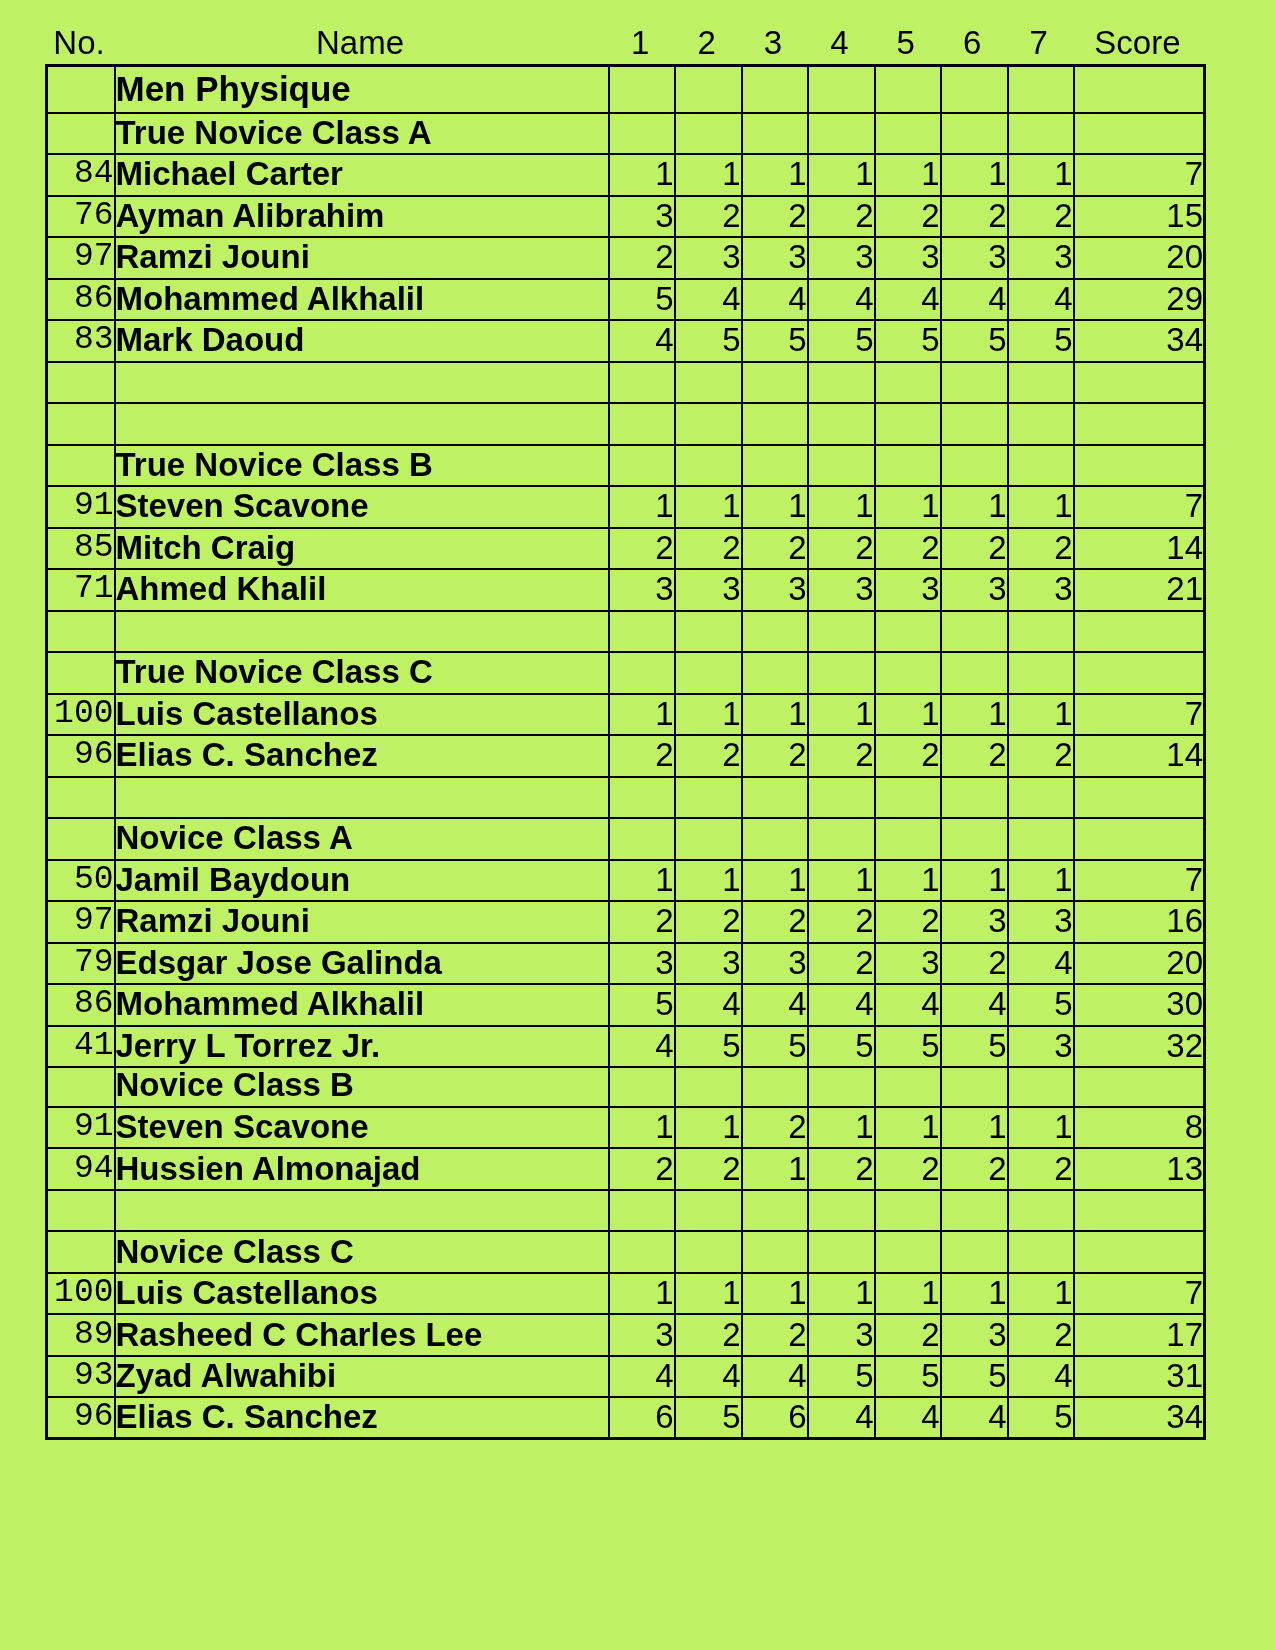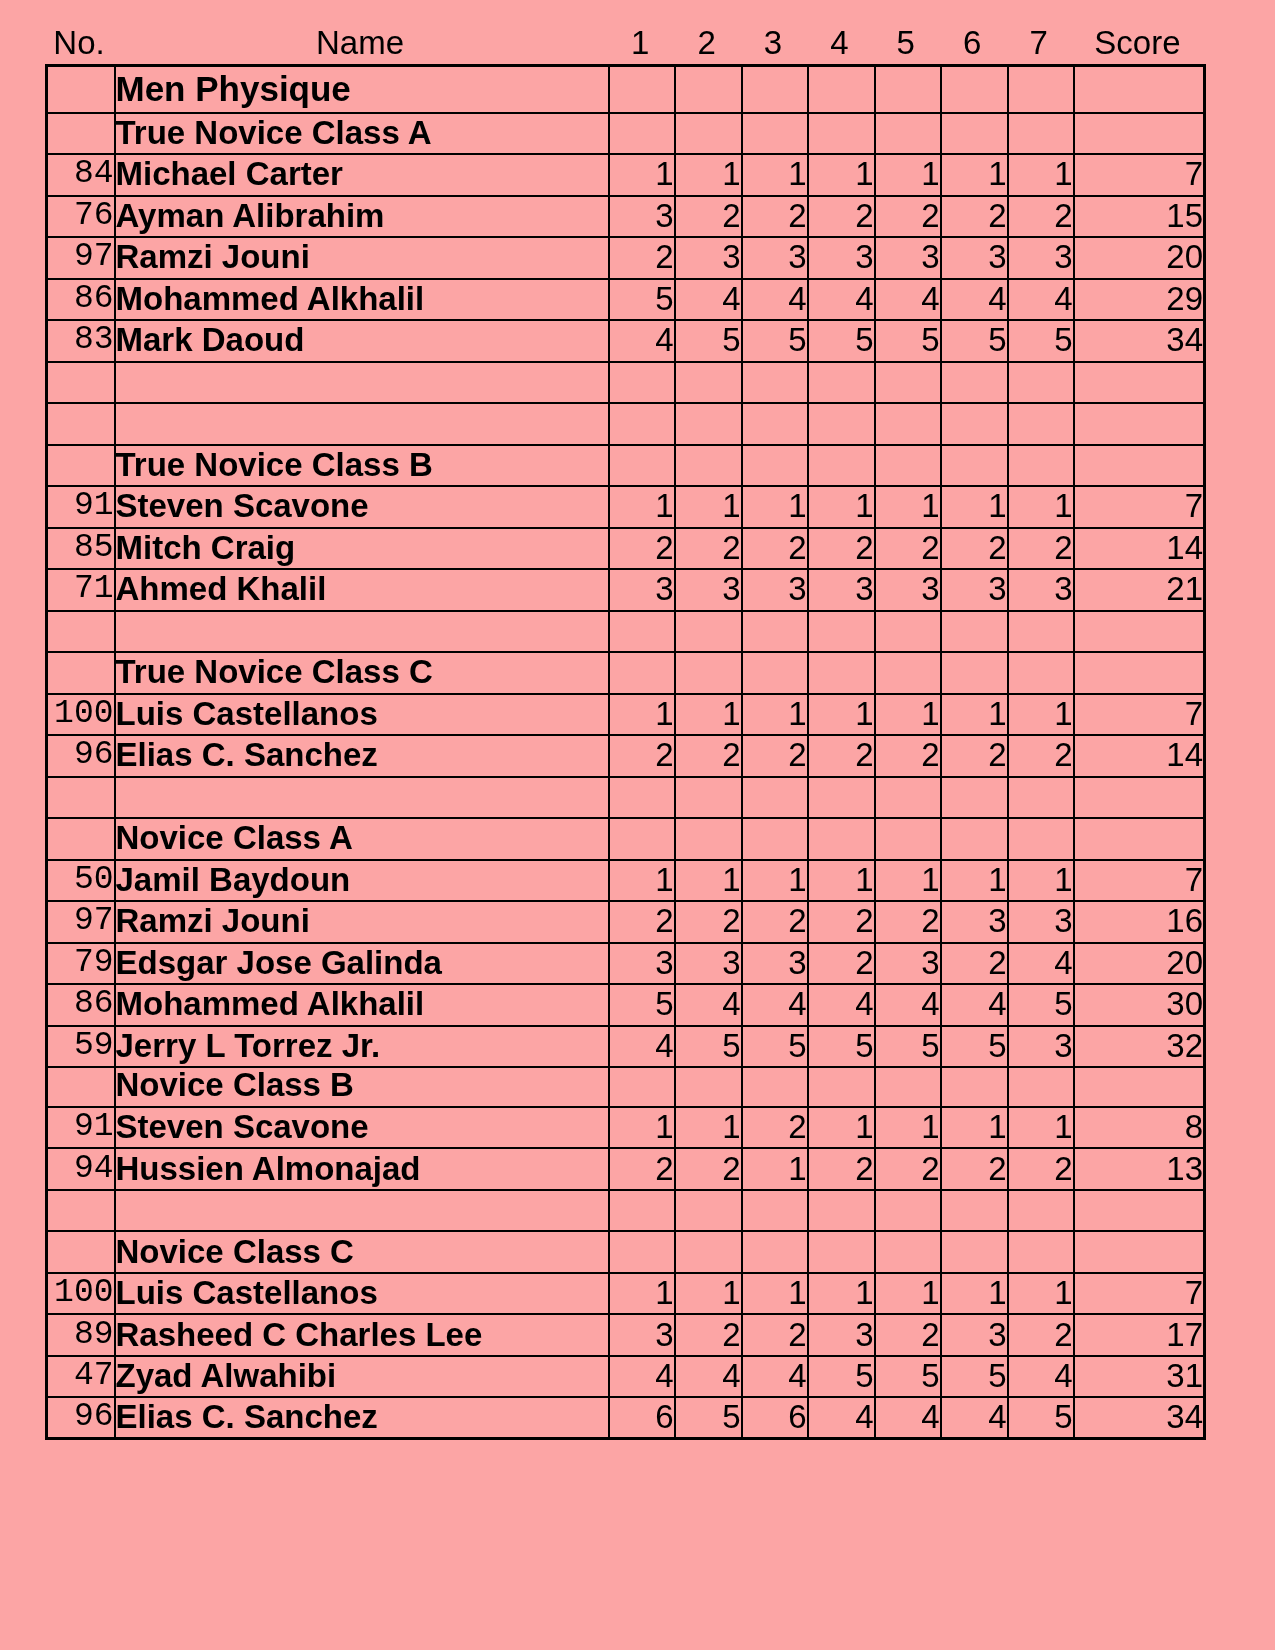--- a/index.html
+++ b/index.html
@@ -1,21 +1,21 @@
 <!DOCTYPE html>
 <html><head>
 <meta charset="utf-8">
 <style>
   html, body { margin:0; padding:0; background:#ffffff; }
   body {
     width:1275px; height:1650px;
     font-family:"Liberation Sans", sans-serif;
     color:#000;
   }
-  .page { position:relative; width:1275px; height:1650px; background:#fca5a5; overflow:hidden; }
+  .page { position:relative; width:1275px; height:1650px; background:#bef264; overflow:hidden; }
 
   
   .col-headers {
     position:absolute; left:45px; top:20px; width:1158px; height:42px;
     display:grid;
     grid-template-columns:68px 494px 66.4px 66.4px 66.4px 66.4px 66.4px 66.4px 66.6px 131px;
     align-items:end;
     font-size:33px; line-height:38px; font-weight:400;
   }
   .col-headers .h { text-align:center; white-space:nowrap; }
@@ -346,21 +346,21 @@
           <td class="judge">5</td>
           <td class="judge">4</td>
           <td class="judge">4</td>
           <td class="judge">4</td>
           <td class="judge">4</td>
           <td class="judge">4</td>
           <td class="judge">5</td>
           <td class="total">30</td>
         </tr>
         <tr class="row-std">
-          <td class="no">59</td>
+          <td class="no">41</td>
           <td class="name">Jerry L Torrez Jr.</td>
           <td class="judge">4</td>
           <td class="judge">5</td>
           <td class="judge">5</td>
           <td class="judge">5</td>
           <td class="judge">5</td>
           <td class="judge">5</td>
           <td class="judge">3</td>
           <td class="total">32</td>
         </tr>
@@ -442,21 +442,21 @@
           <td class="judge">3</td>
           <td class="judge">2</td>
           <td class="judge">2</td>
           <td class="judge">3</td>
           <td class="judge">2</td>
           <td class="judge">3</td>
           <td class="judge">2</td>
           <td class="total">17</td>
         </tr>
         <tr class="row-std">
-          <td class="no">47</td>
+          <td class="no">93</td>
           <td class="name">Zyad Alwahibi</td>
           <td class="judge">4</td>
           <td class="judge">4</td>
           <td class="judge">4</td>
           <td class="judge">5</td>
           <td class="judge">5</td>
           <td class="judge">5</td>
           <td class="judge">4</td>
           <td class="total">31</td>
         </tr>

